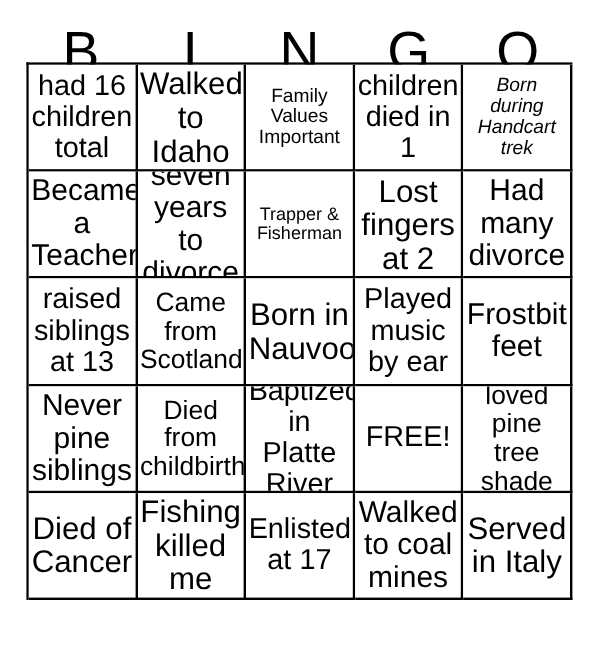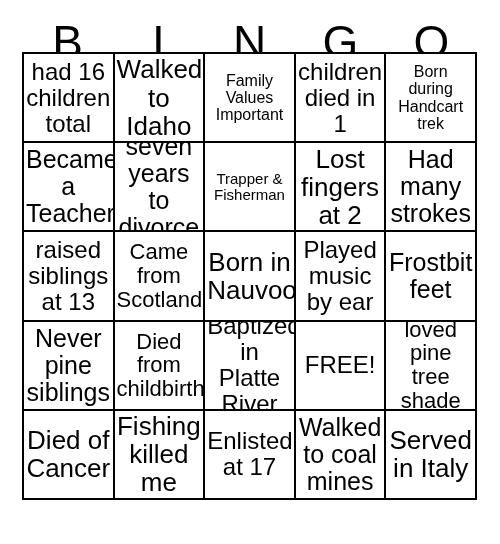--- a/index.html
+++ b/index.html
@@ -77,21 +77,21 @@
   }
   
   .fs-30 .ctext { font-size: 24px; }
   .fs-26 .ctext { font-size: 26px; }
   .fs-25 .ctext { font-size: 25px; }
   .fs-24 .ctext { font-size: 24px; }
   .fs-22 .ctext { font-size: 22px; }
   .fs-21 .ctext { font-size: 22px; }
   .fs-20 .ctext { font-size: 16px; }
   .fs-19 .ctext { font-size: 24px; }
-  .fs-16 .ctext { font-size: 16px; }
+  .fs-16 .ctext { font-size: 16px; font-style: italic; }
   .fs-15 .ctext { font-size: 15px; }
 </style>
 </head>
 <body>
 
 <div id="card">
 
   <div id="header">
     <div class="hletter">
       <span>B</span>
@@ -154,21 +154,21 @@
 Fisherman</span>
     </div>
     <div class="cell fs-26">
       <span class="ctext">Lost
 fingers
 at 2</span>
     </div>
     <div class="cell fs-25">
       <span class="ctext">Had
 many
-strokes</span>
+divorce</span>
     </div>
 
     <div class="cell fs-24">
       <span class="ctext">raised
 siblings
 at 13</span>
     </div>
     <div class="cell fs-22">
       <span class="ctext">Came
 from

